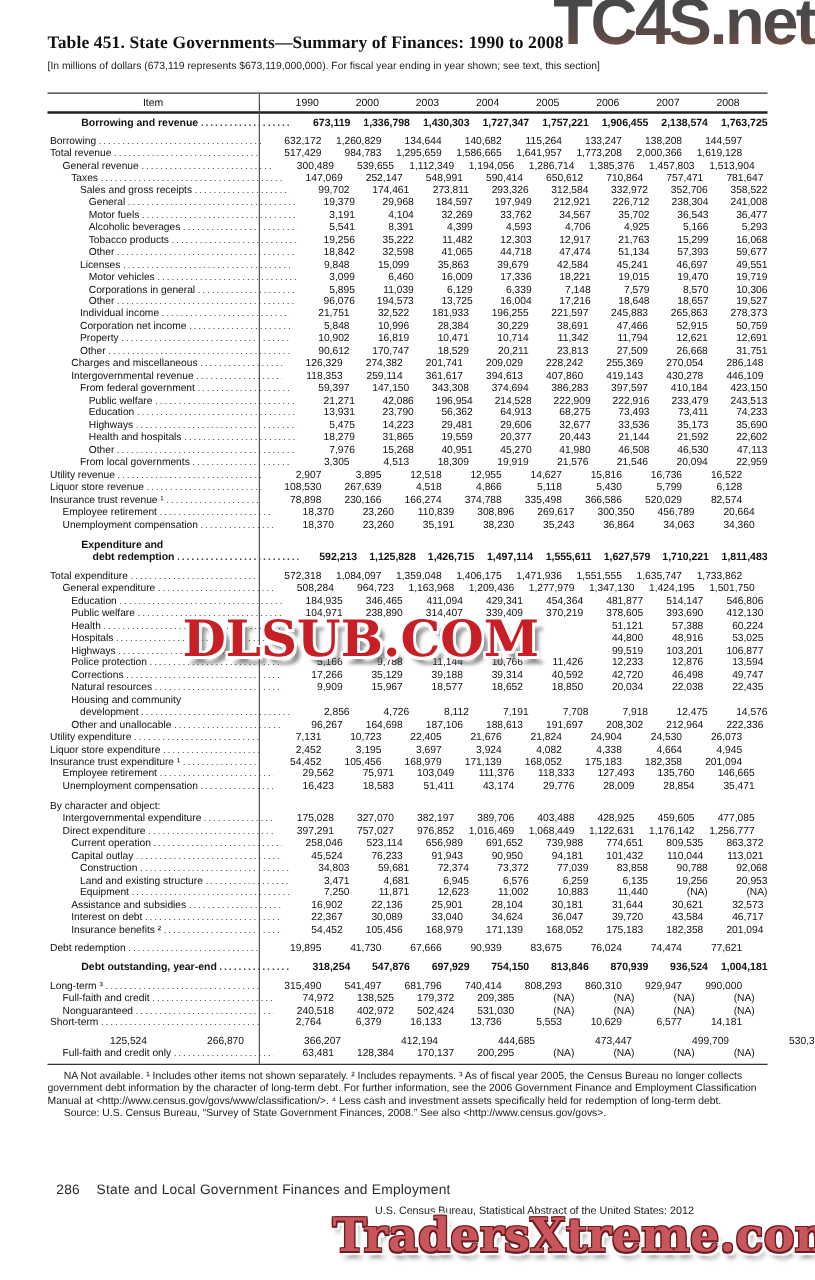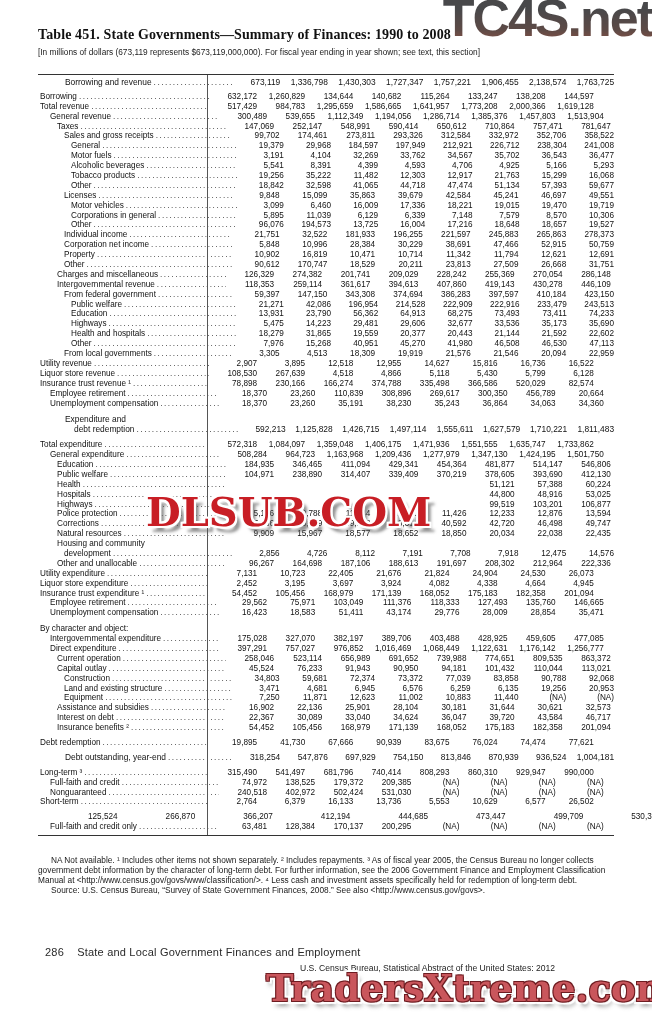--- a/index.html
+++ b/index.html
@@ -15,21 +15,21 @@
   .thead{display:flex;height:14px;line-height:14px;border-bottom:2px solid #222;font-size:8.4px;}
   .thead .item{width:169px;text-align:center;}
   .yc{width:48.1px;text-align:right;}
   .tbody{padding:3px 0 3px;}
   .row{display:flex;height:9.9px;line-height:9.9px;font-size:8.2px;white-space:nowrap;}
   .lcell{width:169px;display:flex;overflow:hidden;}
   .lab{white-space:nowrap;}
   .dots{flex:1;overflow:hidden;white-space:nowrap;color:#444;letter-spacing:1.5px;
         margin-left:2px;padding-right:3px;}
   .cell{width:48.1px;text-align:right;}
-  .bold{font-weight:normal;font-size:8.4px;}
+  .bold{font-weight:bold;font-size:8.4px;}
   
   .i0 .lcell{padding-left:2px}.i1 .lcell{padding-left:12px}.i2 .lcell{padding-left:19px}
   .i3 .lcell{padding-left:26px}.i4 .lcell{padding-left:33px}
   .i5 .lcell{padding-left:27px}.i6 .lcell{padding-left:36px}
 
   .notes{position:absolute;left:38px;top:856px;width:578px;font-size:8.3px;line-height:9.9px;color:#1a1a1a;}
   .notes p{margin:0;text-indent:13px;}
   .pagefoot{position:absolute;left:45px;top:946px;font-size:11px;color:#2a2a2a;letter-spacing:.2px;}
   .pagefoot .num{margin-right:10px;}
   .credit{position:absolute;left:300px;top:963px;font-size:8.6px;color:#222;white-space:nowrap;}
@@ -53,20 +53,32 @@
 </head>
 <body>
 
 <div class="page">
 
   <div class="title">Table 451. State Governments—Summary of Finances: 1990 to 2008</div>
   <div class="subtitle">[In millions of dollars (673,119 represents $673,119,000,000). For fiscal year ending in year shown; see text, this section]</div>
 
   <div class="tbl">
     <div class="vline"></div>
+    <div class="thead">
+      <div class="item">Item</div>
+
+    <div class="yc">1990</div>
+        <div class="yc">2000</div>
+        <div class="yc">2003</div>
+        <div class="yc">2004</div>
+        <div class="yc">2005</div>
+        <div class="yc">2006</div>
+        <div class="yc">2007</div>
+        <div class="yc">2008</div>
+      </div>
     <div class="tbody" id="tbody">
         <div class="row i5 bold">
           <div class="lcell">
             <span class="lab">Borrowing and revenue</span>
             <span class="dots">............................................................</span>
           </div>
           <div class="cell">673,119</div>
           <div class="cell">1,336,798</div>
           <div class="cell">1,430,303</div>
           <div class="cell">1,727,347</div>
@@ -1005,21 +1017,21 @@
             <span class="lab">Short-term</span>
             <span class="dots">............................................................</span>
           </div>
           <div class="cell">2,764</div>
           <div class="cell">6,379</div>
           <div class="cell">16,133</div>
           <div class="cell">13,736</div>
           <div class="cell">5,553</div>
           <div class="cell">10,629</div>
           <div class="cell">6,577</div>
-          <div class="cell">26,502</div>
+          <div class="cell">14,181</div>
         </div>
         <div class="row i0" style="margin-top: 5px; gap: 48px;">
           <div class="lcell">
             <span class="lab">Net long-term ⁴</span>
             <span class="dots">............................................................</span>
           </div>
           <div class="cell">125,524</div>
           <div class="cell">266,870</div>
           <div class="cell">366,207</div>
           <div class="cell">412,194</div>

